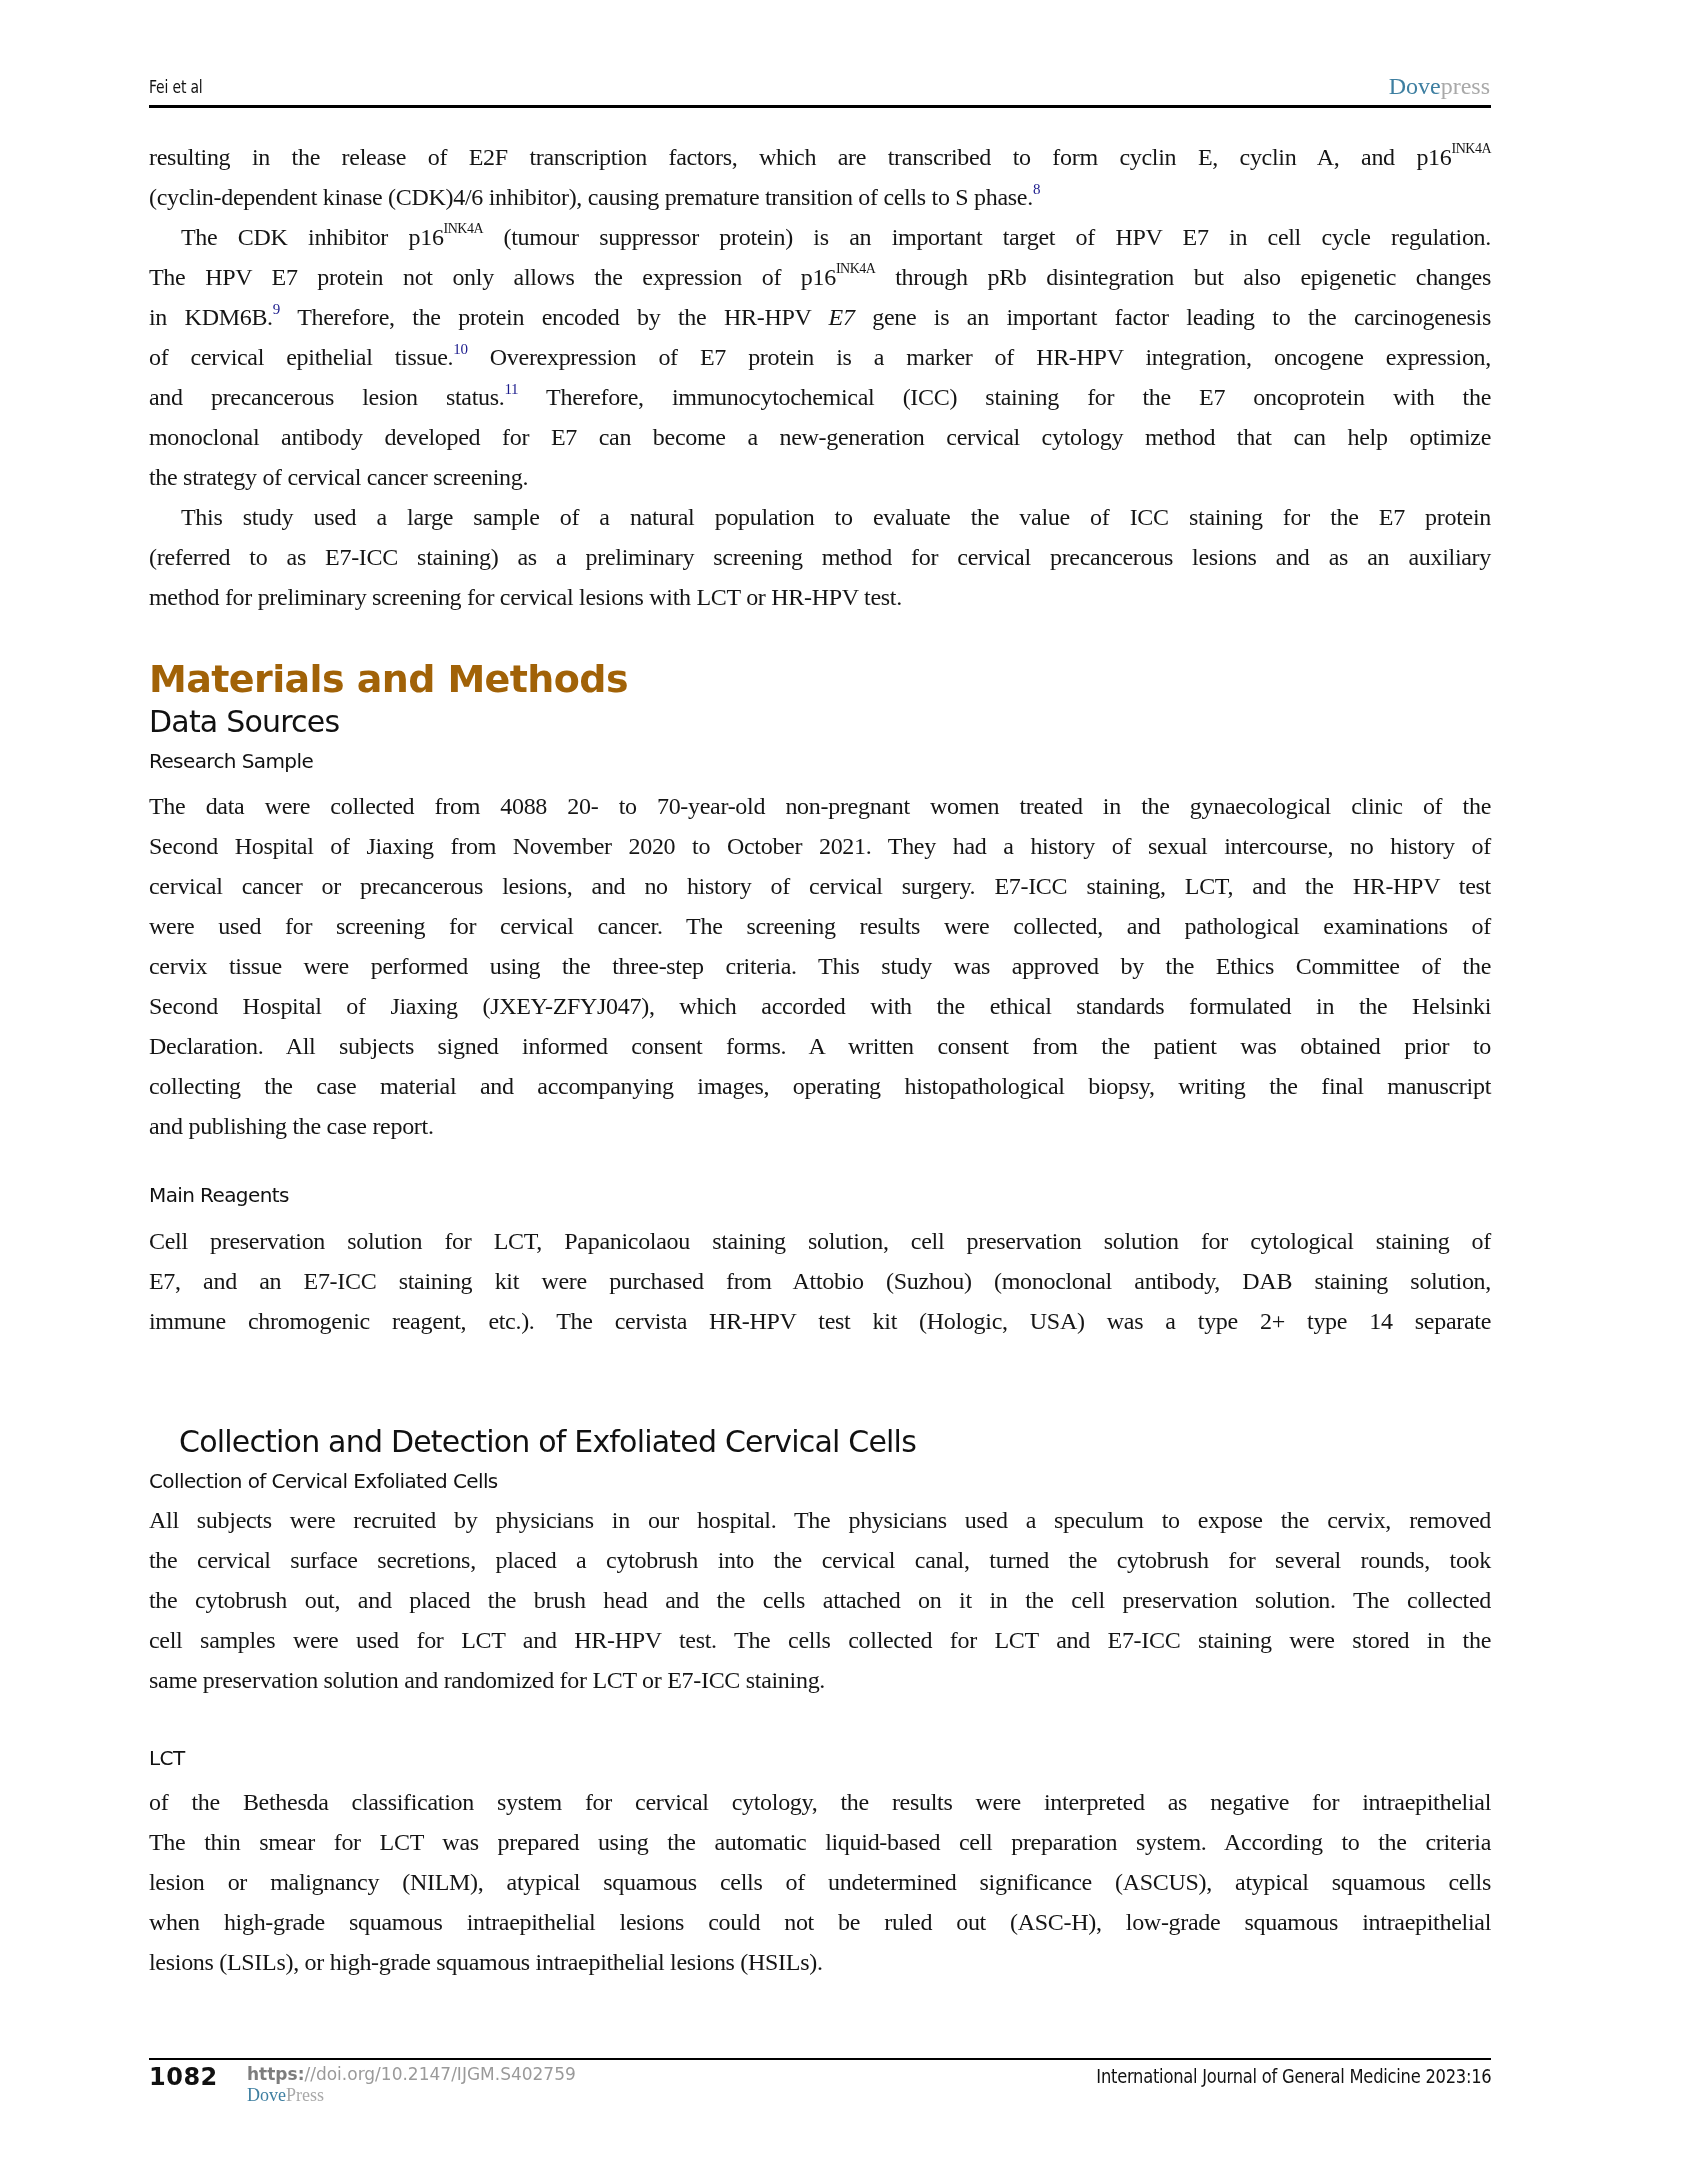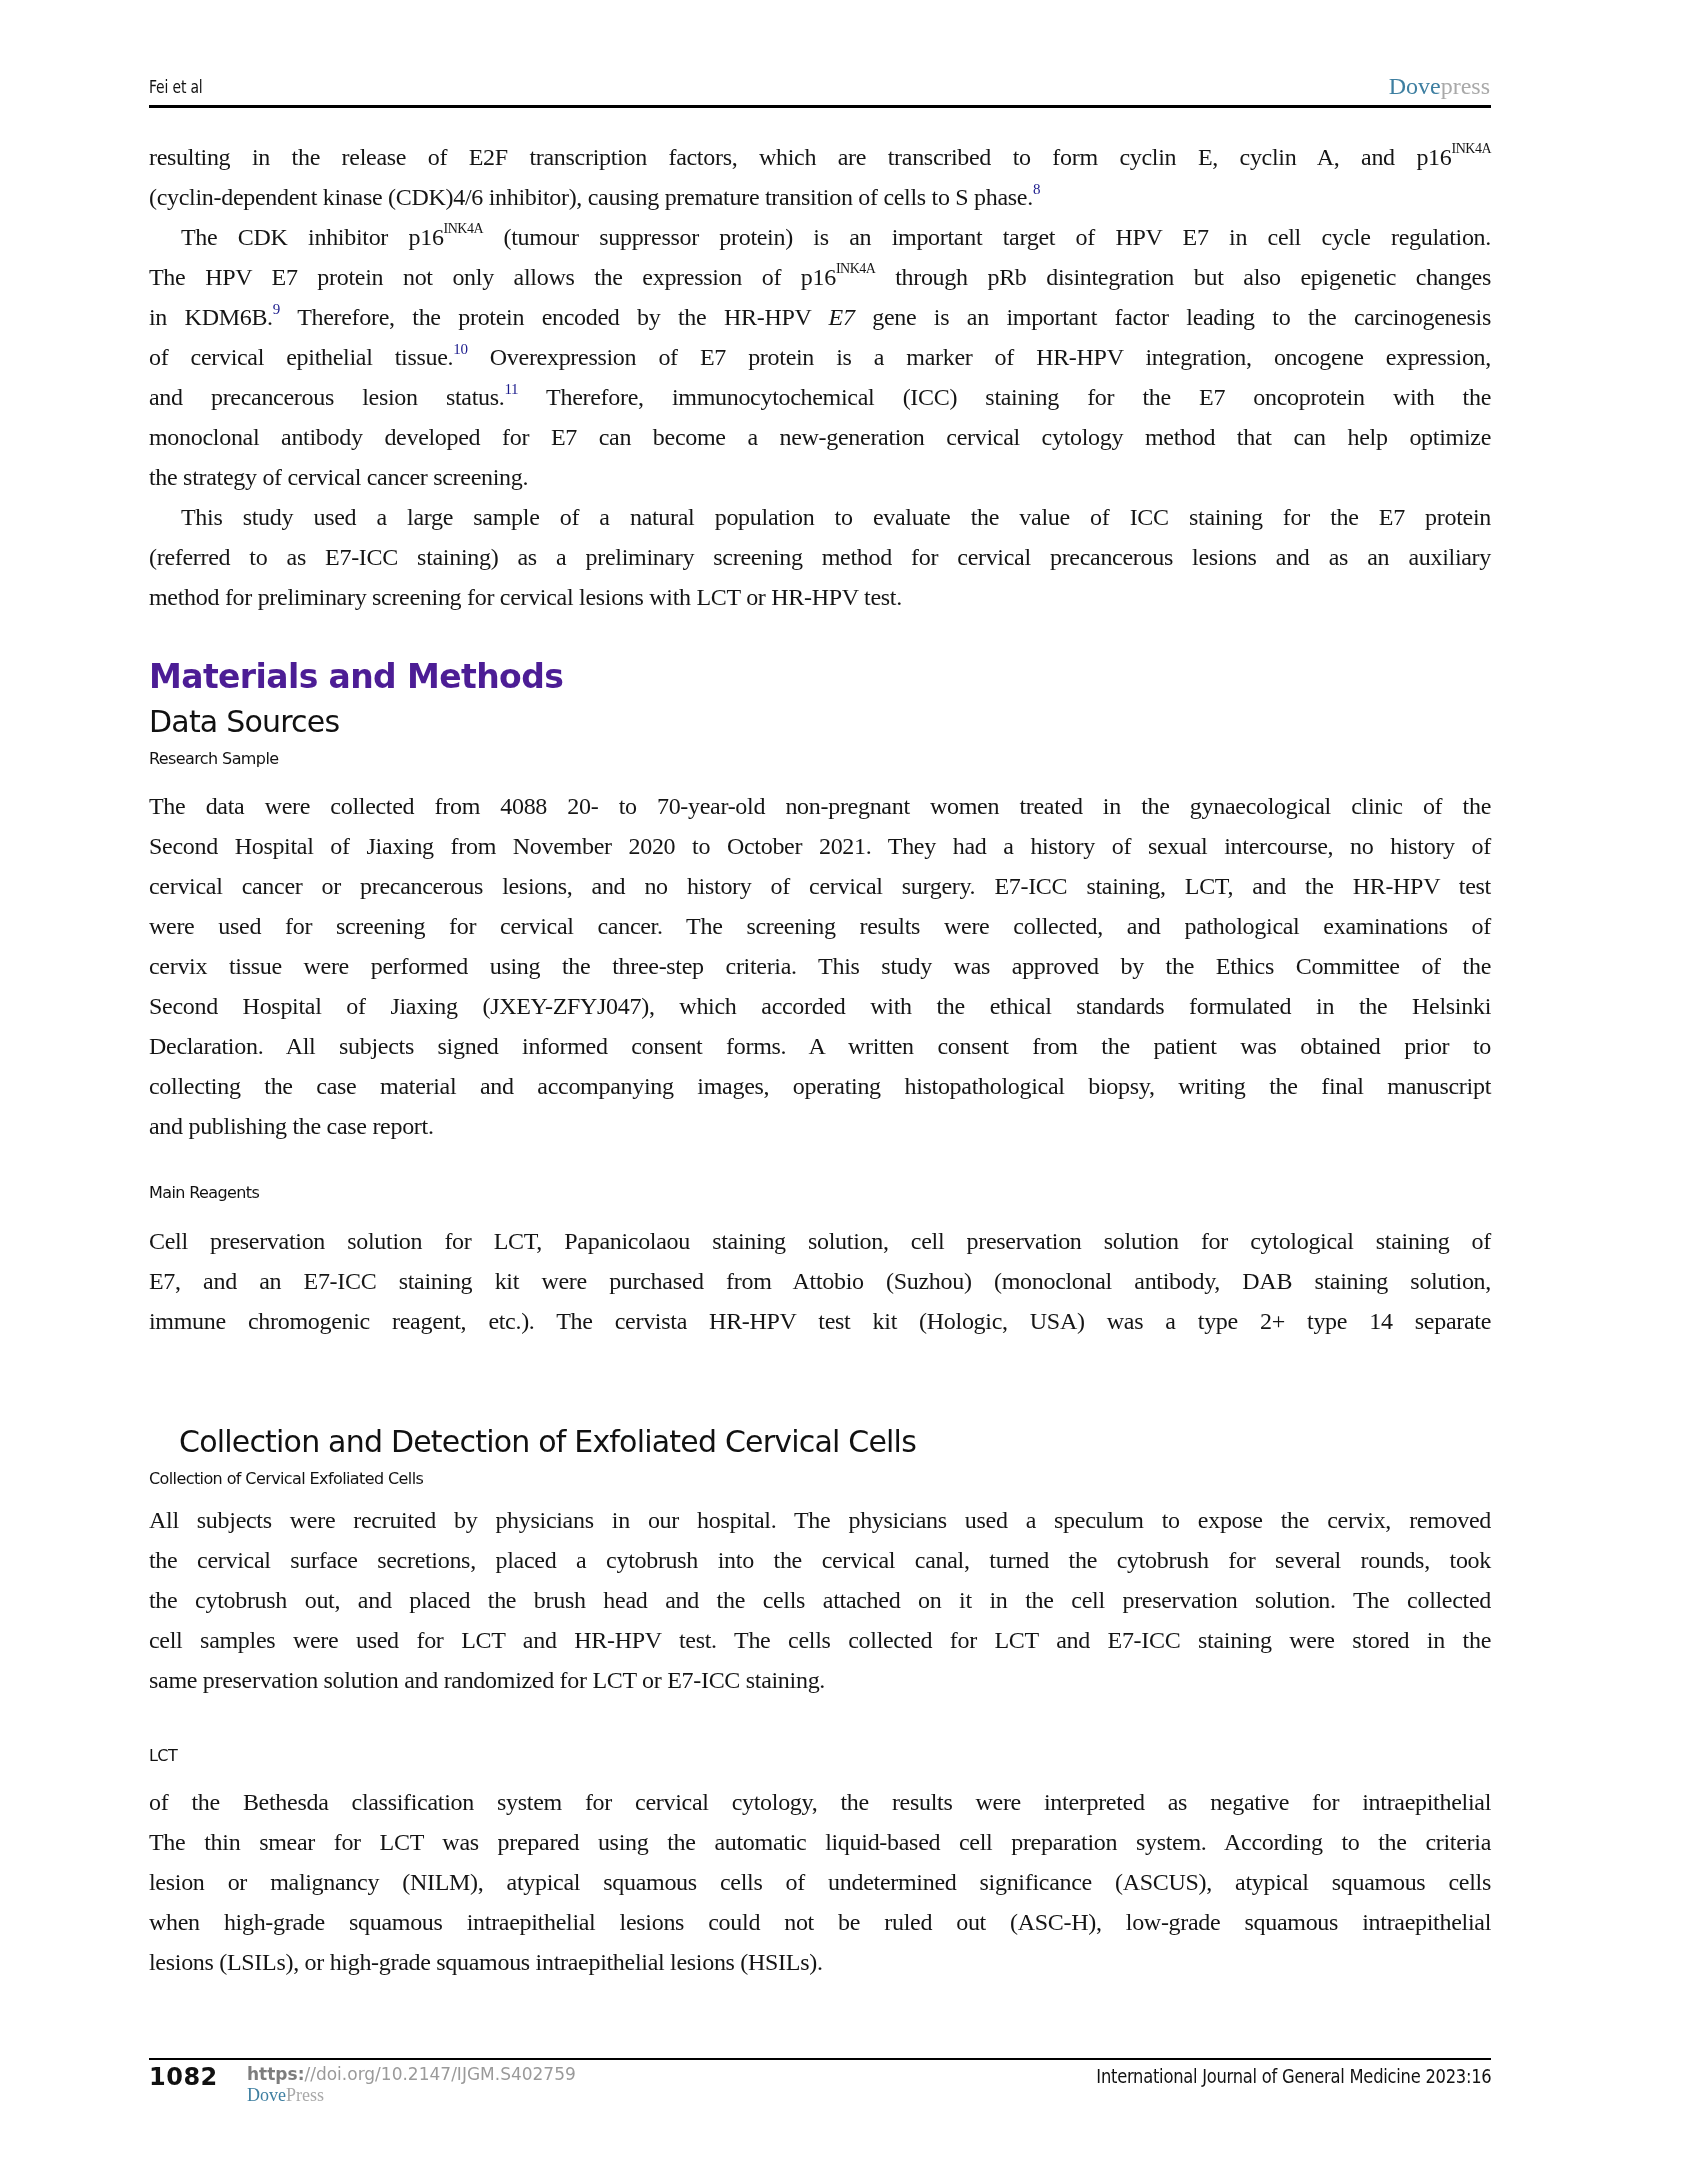--- a/index.html
+++ b/index.html
@@ -13,23 +13,23 @@
   .rule-bot { position: absolute; left: 149px; width: 1342px; top: 2058px; height: 2px; background: #000; }
 
   .col { position: absolute; left: 149px; width: 1342px; }
   .line { font-family: "Liberation Serif", serif; font-size: 24px; height: 40px; line-height: 40px; white-space: nowrap; text-align: justify; text-align-last: justify; letter-spacing: -0.3px; word-spacing: 0px; color: #151515; }
   .line.last { text-align-last: left; }
   .line.indent { padding-left: 32px; }
   sup.cite { color: #1a1a8c; font-size: 15px; vertical-align: 11px; line-height: 0; }
   sup.ink { font-size: 14px; vertical-align: 12px; line-height: 0; letter-spacing: -0.5px; }
   .it { font-style: italic; }
 
-  .h1 { position: absolute; left: 149px; font-family: "DejaVu Sans", sans-serif; font-weight: bold; font-size: 33px; color: #4c1d95; letter-spacing: -0.6px; }
+  .h1 { position: absolute; left: 149px; font-family: "DejaVu Sans", sans-serif; font-weight: bold; font-size: 38px; color: #a16207; letter-spacing: -0.6px; }
   .h2 { position: absolute; left: 149px; font-family: "DejaVu Sans", sans-serif; font-size: 30px; color: #111; letter-spacing: -0.8px; }
-  .h3 { position: absolute; left: 149px; font-family: "DejaVu Sans", sans-serif; font-size: 16px; color: #111; letter-spacing: -0.6px; }
+  .h3 { position: absolute; left: 149px; font-family: "DejaVu Sans", sans-serif; font-size: 20px; color: #111; letter-spacing: -0.6px; }
 
   .ft-page { position: absolute; left: 149px; top: 2063px; font-family: "DejaVu Sans", sans-serif; font-weight: bold; font-size: 24px; color: #111; letter-spacing: 0.5px; }
   .ft-doi { position: absolute; left: 247px; top: 2064px; font-family: "DejaVu Sans", sans-serif; font-size: 17px; color: #9a9a9a; text-decoration: none; }
   .ft-doi b { color: #7d7d7d; }
   .ft-dove { position: absolute; left: 247px; top: 2085px; font-family: "Liberation Serif", serif; font-size: 18px; }
   .ft-journal { position: absolute; right: 192px; top: 2065px; font-family: "DejaVu Sans", sans-serif; font-size: 19px; color: #111; transform: scaleX(0.86); transform-origin: right; letter-spacing: -0.3px; }
 </style>
 </head>
 <body>
 

